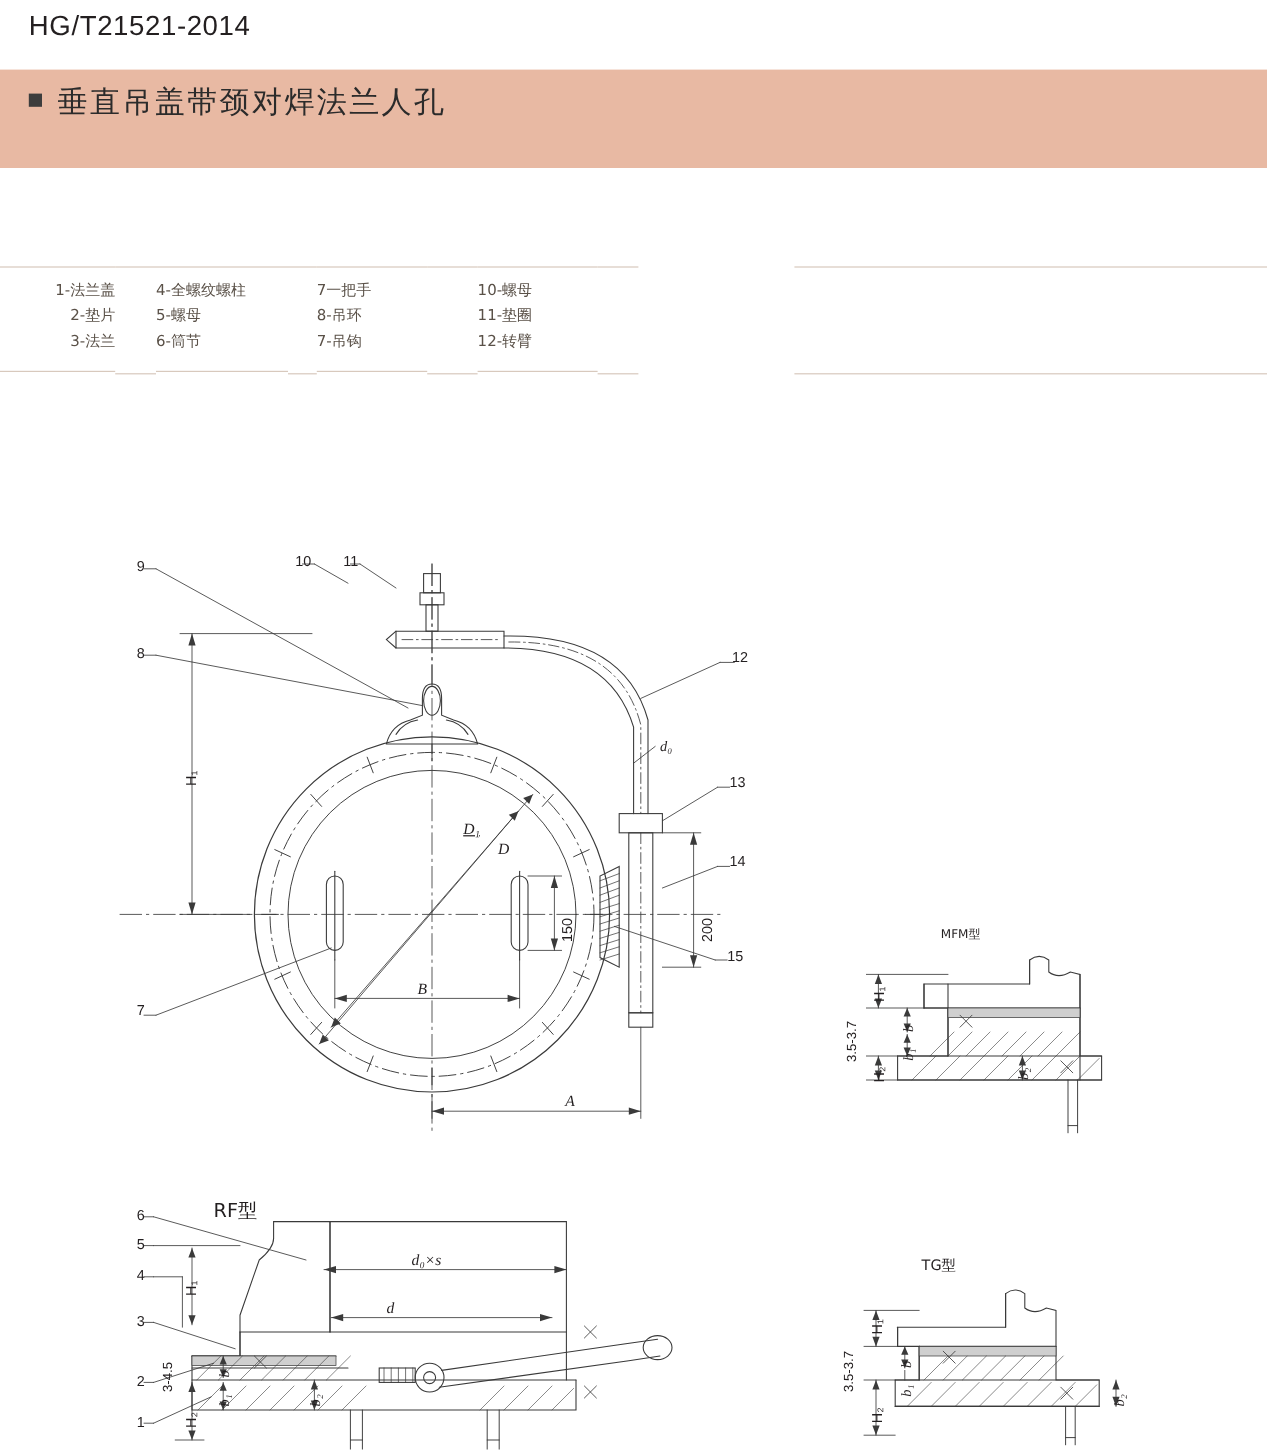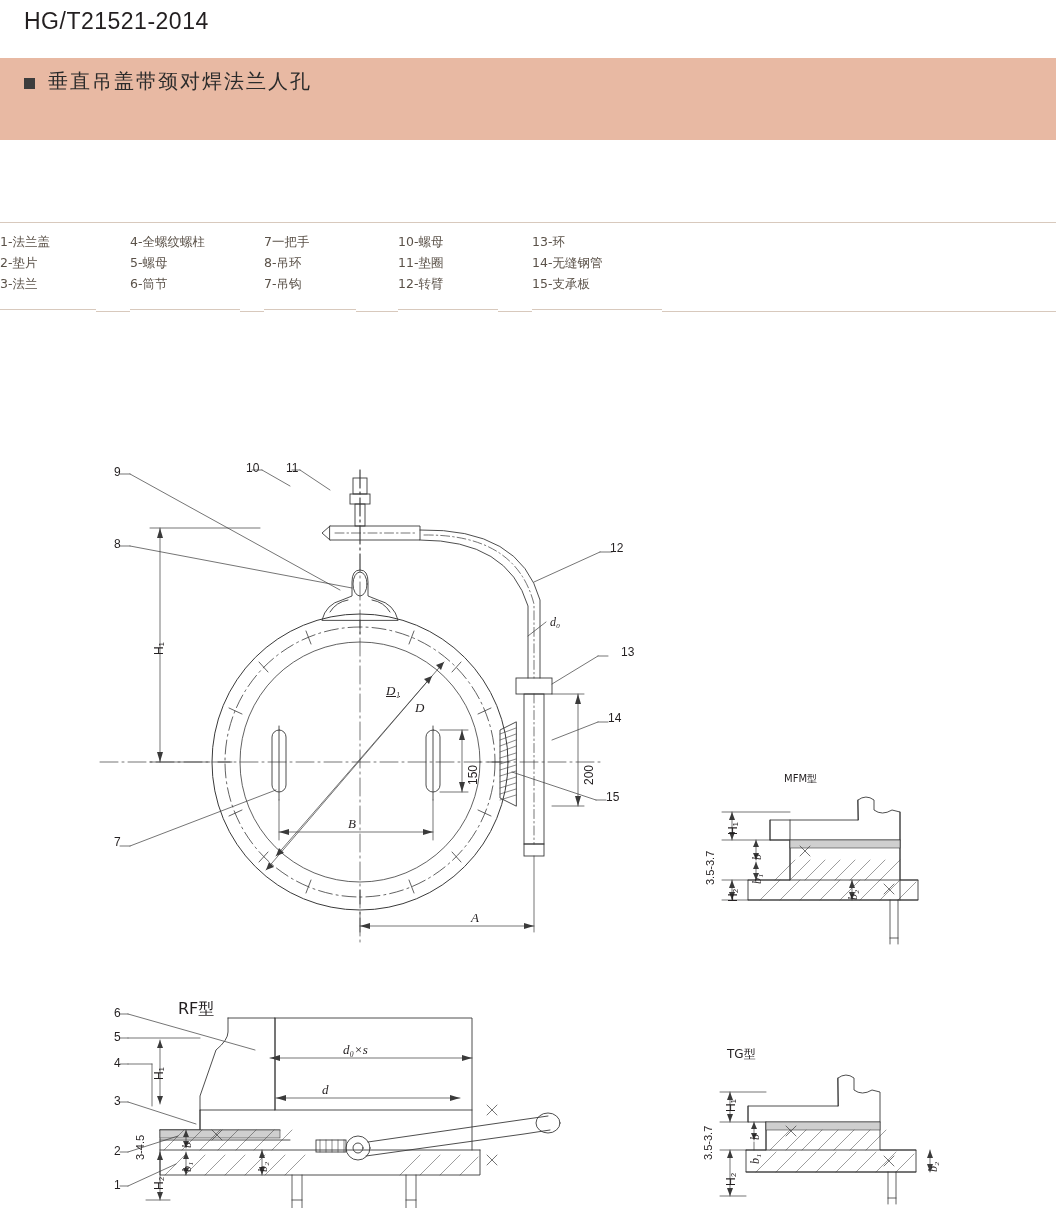--- a/index.html
+++ b/index.html
@@ -43,21 +43,21 @@
     left: 24px;
     top: 78px;
     width: 11px;
     height: 11px;
     background: #3d3d3d;
   }
   .title-cn {
     position: absolute;
     left: 48px;
     top: 68px;
-    font-size: 20px;
+    font-size: 25px;
     letter-spacing: 2px;
     color: #2b2b2b;
     font-family: "DejaVu Sans", sans-serif;
     font-weight: 500;
   }
   .title-en {
     position: absolute;
     left: 452px;
     top: 70px;
     width: 520px;
@@ -81,21 +81,21 @@
     line-height: 21px;
     color: #5a5148;
     font-family: "DejaVu Sans", sans-serif;
     border-bottom: 1px solid #d8c9bd;
     border-top: 1px solid #d8c9bd;
     padding: 8px 0 8px 0;
     box-sizing: border-box;
     height: 88px;
   }
   .legend-col > div { white-space: nowrap; }
-  .lc0 { left: 0px;   width: 96px; }
+  .lc0 { left: 0px;   width: 96px; text-align: right; }
   .lc1 { left: 130px; width: 110px; }
   .lc2 { left: 264px; width: 92px; }
   .lc3 { left: 398px; width: 100px; }
   .lc4 { left: 532px; width: 130px; }
   .legend-gap {
     position: absolute;
     top: 0; height: 88px;
     border-top: 1px solid #d8c9bd;
     border-bottom: 1px solid #d8c9bd;
   }
@@ -159,25 +159,20 @@
     </div>
     <div class="legend-col lc2">
       <div>7一把手</div>
       <div>8-吊环</div>
       <div>7-吊钩</div>
     </div>
     <div class="legend-col lc3">
       <div>10-螺母</div>
       <div>11-垫圈</div>
       <div>12-转臂</div>
-    </div>
-    <div class="legend-col lc4">
-      <div>13-环</div>
-      <div>14-无缝钢管</div>
-      <div>15-支承板</div>
     </div>
   </div>
 
   <div class="draw">
   <svg width="1056" height="1208" viewBox="0 0 1056 1208" xmlns="http://www.w3.org/2000/svg">
     <g fill="none" stroke="#3a3a3a" stroke-width="0.9" stroke-linecap="round">
 
       <circle cx="360" cy="762" r="148" stroke="#3a3a3a" stroke-width="1"></circle>
       <circle cx="360" cy="762" r="135" stroke="#3a3a3a" stroke-width="0.8" stroke-dasharray="14 4 2 4"></circle>
       <circle cx="360" cy="762" r="120" stroke="#3a3a3a" stroke-width="0.8"></circle>
@@ -567,21 +562,21 @@
 
     </g>
   </svg>
   </div>
 
   <div class="lbl" style="left:114px; top:465px;">9</div>
   <div class="lbl" style="left:246px; top:461px;">10</div>
   <div class="lbl" style="left:286px; top:461px;">11</div>
   <div class="lbl" style="left:114px; top:537px;">8</div>
   <div class="lbl" style="left:610px; top:541px;">12</div>
-  <div class="lbl" style="left:608px; top:645px;margin-left:13px;">13</div>
+  <div class="lbl" style="left:608px; top:645px;">13</div>
   <div class="lbl" style="left:608px; top:711px;">14</div>
   <div class="lbl" style="left:606px; top:790px;">15</div>
   <div class="lbl" style="left:114px; top:835px;">7</div>
 
   <div class="lbl vert" style="left:152px; top:655px;">H₁</div>
   <div class="lbl ital" style="left:386px; top:683px; font-size:13px;text-decoration:underline;">D₁</div>
   <div class="lbl ital" style="left:415px; top:700px; font-size:13px;">D</div>
   <div class="lbl ital" style="left:348px; top:816px; font-size:13px;">B</div>
   <div class="lbl ital" style="left:471px; top:910px; font-size:13px;">A</div>
   <div class="lbl ital" style="left:550px; top:615px;">d₀</div>
@@ -589,21 +584,21 @@
   <div class="lbl vert" style="left:582px; top:785px;">200</div>
 
   <div class="lbl cn" style="left:784px; top:772px; font-size:10px;">MFM型</div>
   <div class="lbl vert" style="left:726px; top:835px;">H₁</div>
   <div class="lbl vert" style="left:704px; top:885px; font-size:11px;">3.5-3.7</div>
   <div class="lbl ital vert" style="left:750px; top:860px;">b</div>
   <div class="lbl ital vert" style="left:750px; top:884px;">b₁</div>
   <div class="lbl ital vert" style="left:846px; top:900px;">b₂</div>
   <div class="lbl vert" style="left:726px; top:902px;">H₂</div>
 
-  <div class="lbl cn" style="left:727px; top:1046px; font-size:12px;">TG型</div>
+  <div class="lbl cn" style="left:768px; top:1046px; font-size:12px;">TG型</div>
   <div class="lbl vert" style="left:724px; top:1112px;">H₁</div>
   <div class="lbl vert" style="left:702px; top:1160px; font-size:11px;">3.5-3.7</div>
   <div class="lbl ital vert" style="left:748px; top:1140px;">b</div>
   <div class="lbl ital vert" style="left:748px; top:1164px;">b₁</div>
   <div class="lbl ital vert" style="left:926px; top:1172px;">b₂</div>
   <div class="lbl vert" style="left:724px; top:1186px;">H₂</div>
 
   <div class="lbl cn" style="left:178px; top:988px; font-size:16px;margin-top:11px;">RF型</div>
   <div class="lbl" style="left:114px; top:1006px;">6</div>
   <div class="lbl" style="left:114px; top:1030px;">5</div>

